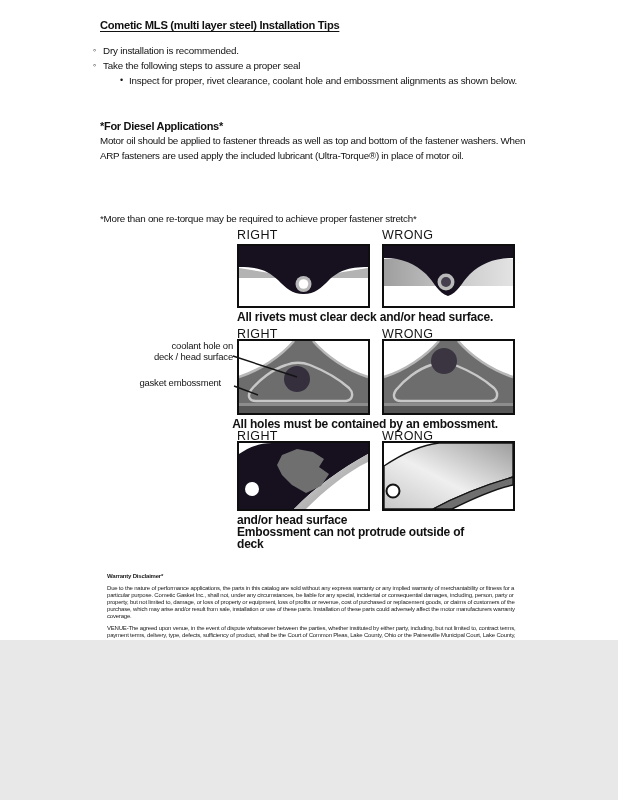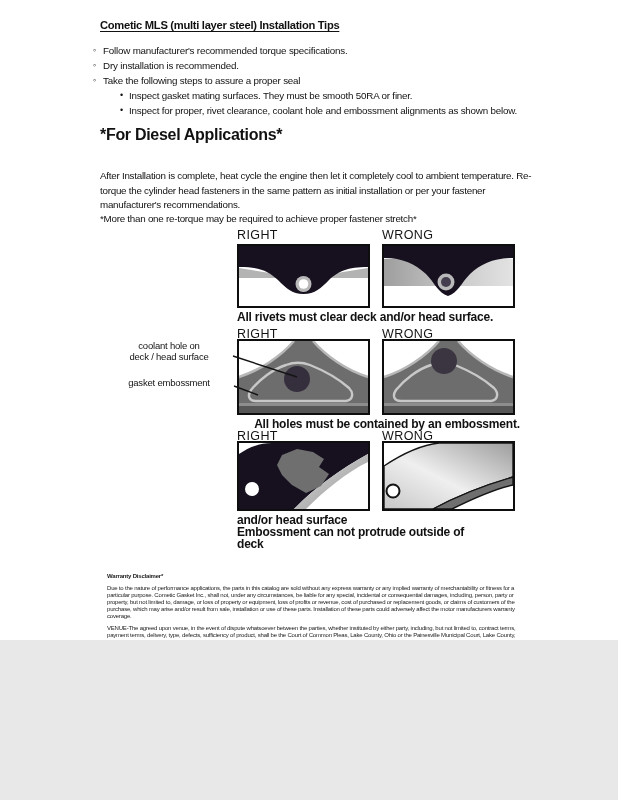--- a/index.html
+++ b/index.html
@@ -11,49 +11,47 @@
   .abs{position:absolute;}
   .title{
     left:100px;top:19px;font-size:11.2px;font-weight:bold;letter-spacing:-0.3px;
     text-decoration:underline;text-underline-offset:2px;
   }
   .bullets{left:93px;top:43px;font-size:9.8px;letter-spacing:-0.2px;line-height:15px;width:460px;}
   .bullet{position:relative;padding-left:10px;}
   .bullet::before{content:"\25E6";position:absolute;left:0;top:0;font-size:9px;}
   .subbullet{position:relative;margin-left:27px;padding-left:9px;}
   .subbullet::before{content:"\2022";position:absolute;left:0;top:0;font-size:9px;}
-  .diesel-head{left:100px;top:126px;font-size:16px;font-weight:bold;letter-spacing:-0.3px;}
+  .diesel-head{left:100px;top:120px;font-size:11px;font-weight:bold;letter-spacing:-0.3px;}
   .para{left:100px;font-size:9.8px;letter-spacing:-0.25px;line-height:14.6px;width:436px;}
   .rw-label{font-size:12.5px;letter-spacing:0.4px;width:133px;color:#141414;}
   .caption{font-size:12px;font-weight:bold;letter-spacing:-0.2px;line-height:12px;}
   .box-svg{display:block;}
-  .ann-label{font-size:9.5px;letter-spacing:-0.2px;line-height:11px;text-align:center;width:128px;color:#141414;}
+  .ann-label{font-size:9.5px;letter-spacing:-0.2px;line-height:11px;text-align:right;width:128px;color:#141414;}
   .warranty{left:107px;top:573px;width:409px;font-size:6px;letter-spacing:-0.2px;line-height:7px;color:#1c1c1c;}
   .warranty .wp{margin:0 0 5px 0;}
   .warranty .whead{font-weight:bold;margin:0 0 5px 0;}
   .pagenum{left:389px;top:790px;font-size:16px;color:#0369a1;letter-spacing:0.2px;}
   svg{display:block;}
 </style>
 </head>
 <body>
 
 <div class="page">
 
   <div class="abs title">Cometic MLS (multi layer steel) Installation Tips</div>
 
   <div class="abs bullets">
-    <div class="bullet">Follow manufacturer's recommended torque specifications.</div>
     <div class="bullet">Dry installation is recommended.</div>
     <div class="bullet">Take the following steps to assure a proper seal</div>
-    <div class="subbullet">Inspect gasket mating surfaces.  They must be smooth 50RA or finer.</div>
     <div class="subbullet">Inspect for proper, rivet clearance, coolant hole and embossment alignments as shown below.</div>
   </div>
 
   <div class="abs diesel-head">*For Diesel Applications*</div>
-  <div class="abs para" style="top:169px;">After Installation is complete, heat cycle the engine then let it completely cool to ambient temperature. Re-torque the cylinder head fasteners in the same pattern as initial installation or per your fastener manufacturer's recommendations.</div>
+  <div class="abs para" style="top:134px;">Motor oil should be applied to fastener threads as well as top and bottom of the fastener washers. When ARP fasteners are used apply the included lubricant (Ultra-Torque®) in place of motor oil.</div>
   <div class="abs para" style="top:212px;">*More than one re-torque may be required to achieve proper fastener stretch*</div>
 
   <div class="abs rw-label" style="left:237px;top:228px;">RIGHT</div>
   <div class="abs rw-label" style="left:382px;top:228px;">WRONG</div>
 
   <div class="abs" style="left:237px;top:244px;">
     <svg class="box-svg" width="133" height="64" viewBox="0 0 133 64">
       <rect width="133" height="64" fill="#ffffff"></rect>
       <path d="M2,24 L64,34 L2,34 Z" fill="#b3b3b3"></path>
       <path d="M131,24 L69,34 L131,34 Z" fill="#b3b3b3"></path>
@@ -85,21 +83,21 @@
 
   <div class="abs caption" style="left:237px;top:311px;">All rivets must clear deck and/or head surface.</div>
 
   <div class="abs rw-label" style="left:237px;top:327px;">RIGHT</div>
   <div class="abs rw-label" style="left:382px;top:327px;">WRONG</div>
 
   <div class="abs ann-label" style="left:105px;top:340px;">
     <div>coolant hole on</div>
     <div>deck / head surface</div>
   </div>
-  <div class="abs ann-label" style="left:105px;top:377px;">gasket embossment</div>
+  <div class="abs ann-label" style="left:93px;top:377px;">gasket embossment</div>
 
   <div class="abs" style="left:237px;top:339px;">
     <svg class="box-svg" width="133" height="76" viewBox="0 0 133 76">
       <rect width="133" height="76" fill="#ffffff"></rect>
       <path d="M2,38 C24,31 44,17 57,2 L76,2 C89,17 109,31 131,38 L131,74 L2,74 Z" fill="#6d6d6d"></path>
       <path d="M2,38 C24,31 44,17 57,2" fill="none" stroke="#b7b7b7" stroke-width="2.6"></path>
       <path d="M76,2 C89,17 109,31 131,38" fill="none" stroke="#b7b7b7" stroke-width="2.6"></path>
       <rect x="2" y="64" width="129" height="3" fill="#8d8d8d"></rect>
       <rect x="2" y="67" width="129" height="7" fill="#565656"></rect>
       <path d="M19,62 C12,62 10,57 14,51 C22,41 36,30 49,26 C57,23 65,23 73,26 C88,32 103,41 112,49 C117,54 116,61 109,62 Z" fill="none" stroke="#c8c8c8" stroke-width="2.4"></path>
@@ -120,21 +118,21 @@
       <circle cx="62" cy="22" r="13" fill="#3a3541"></circle>
       <rect x="1" y="1" width="131" height="74" fill="none" stroke="#0e0e0e" stroke-width="2"></rect>
     </svg>
   </div>
 
   <svg class="abs" style="left:100px;top:330px;" width="420" height="95" viewBox="0 0 420 95">
     <line x1="133" y1="26" x2="197" y2="47" stroke="#141414" stroke-width="1.4"></line>
     <line x1="134" y1="56" x2="158" y2="65" stroke="#141414" stroke-width="1.4"></line>
   </svg>
 
-  <div class="abs caption" style="left:248px;top:418px;width:278px;text-align:center;">All holes must be contained by an embossment.</div>
+  <div class="abs caption" style="left:226px;top:418px;width:278px;text-align:center;">All holes must be contained by an embossment.</div>
 
   <div class="abs rw-label" style="left:237px;top:429px;">RIGHT</div>
   <div class="abs rw-label" style="left:382px;top:429px;">WRONG</div>
 
   <div class="abs" style="left:237px;top:441px;">
     <svg class="box-svg" width="133" height="70" viewBox="0 0 133 70">
       <defs>
         <linearGradient id="d3s" x1="0" y1="0" x2="1" y2="1">
           <stop offset="0" stop-color="#dedede"></stop>
             <stop offset="1" stop-color="#939393"></stop>

